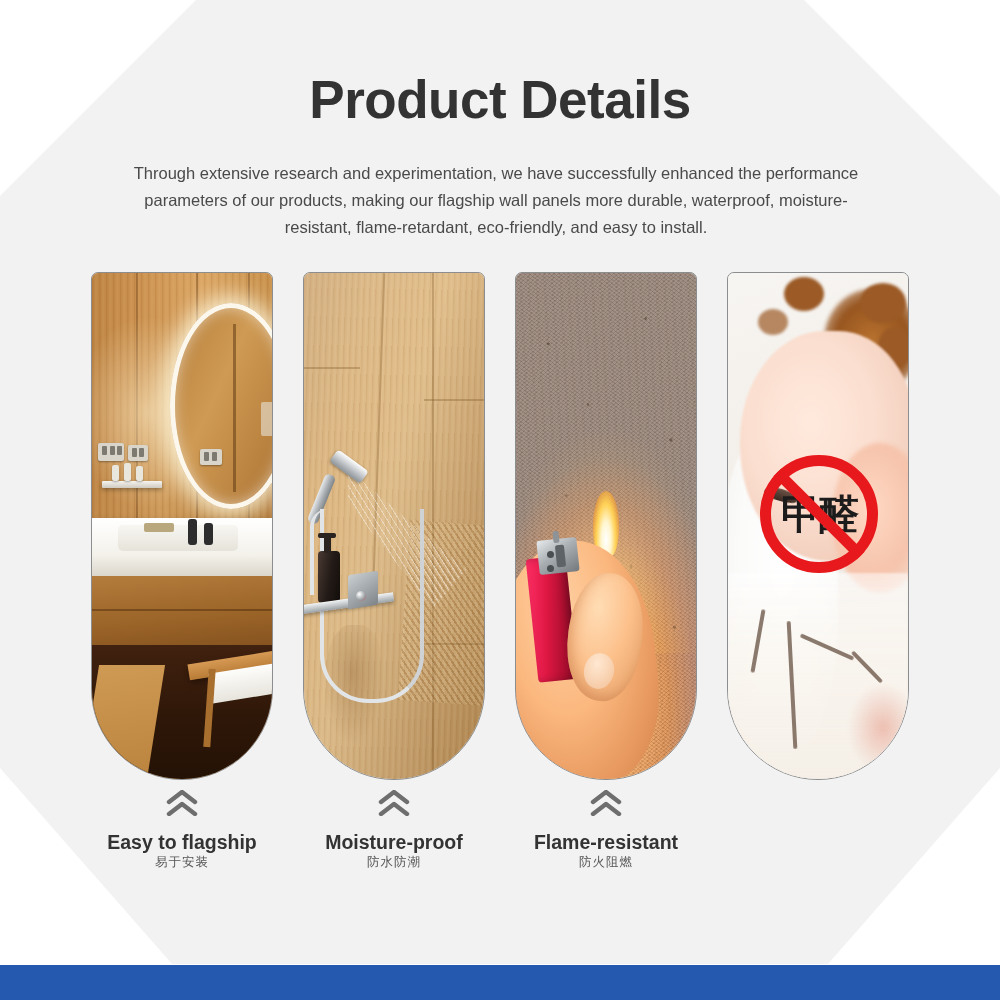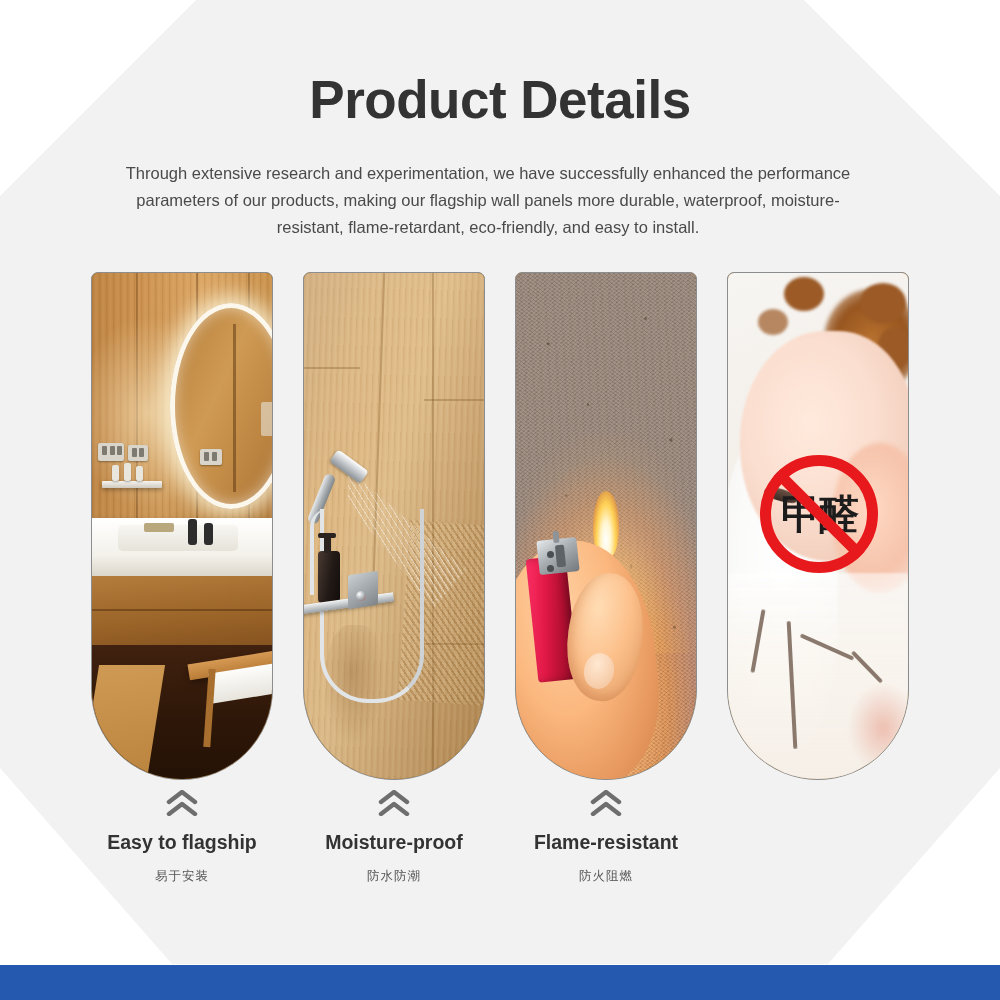--- a/index.html
+++ b/index.html
@@ -27,53 +27,53 @@
   .header{position:absolute;left:0;top:0;width:1000px;}
   .title{
     position:absolute;top:70px;left:0;width:1000px;
     text-align:center;
     font-size:53px;line-height:60px;
     font-weight:bold;
     color:#333333;
     letter-spacing:-0.5px;
   }
   .subtitle{
-    position:absolute;top:160px;left:108px;width:760px;
+    position:absolute;top:160px;left:116px;width:760px;
     text-align:center;
     font-size:16.5px;line-height:27px;
     color:#4a4a4a;
   }
 
   
   .features{position:absolute;left:0;top:272px;width:1000px;height:620px;}
   .feature{position:absolute;top:0;width:182px;}
   .f0{left:91px;}
   .f1{left:303px;}
   .f2{left:515px;}
   .f3{left:727px;}
 
   .panel{
     position:relative;
     width:182px;height:508px;
     border:1.5px solid #8b8d8f;
     border-radius:7px 7px 91px 91px;
     overflow:hidden;
     box-sizing:border-box;
-    background:#a16207;
+    background:#e5e5e5;
   }
   .photo{position:absolute;inset:0;overflow:hidden;}
 
   .caption{position:absolute;top:518px;left:0;width:182px;text-align:center;}
   .chev{display:block;margin:0 auto 14px auto;width:34px;height:26px;}
   .cap-en{
     font-size:19.5px;font-weight:bold;color:#333333;line-height:24px;
     white-space:nowrap;
   }
   .cap-zh{
-    margin-top:14px;
+    margin-top:0;
     font-size:12.5px;color:#555555;line-height:16px;
     font-family:"DejaVu Sans","Liberation Sans",sans-serif;
     letter-spacing:1px;
   }
 
   
   .p1-wall{position:absolute;inset:0;
     background:
       linear-gradient(180deg, rgba(255,255,255,0.05) 0%, rgba(0,0,0,0.12) 100%),
       repeating-linear-gradient(90deg,

